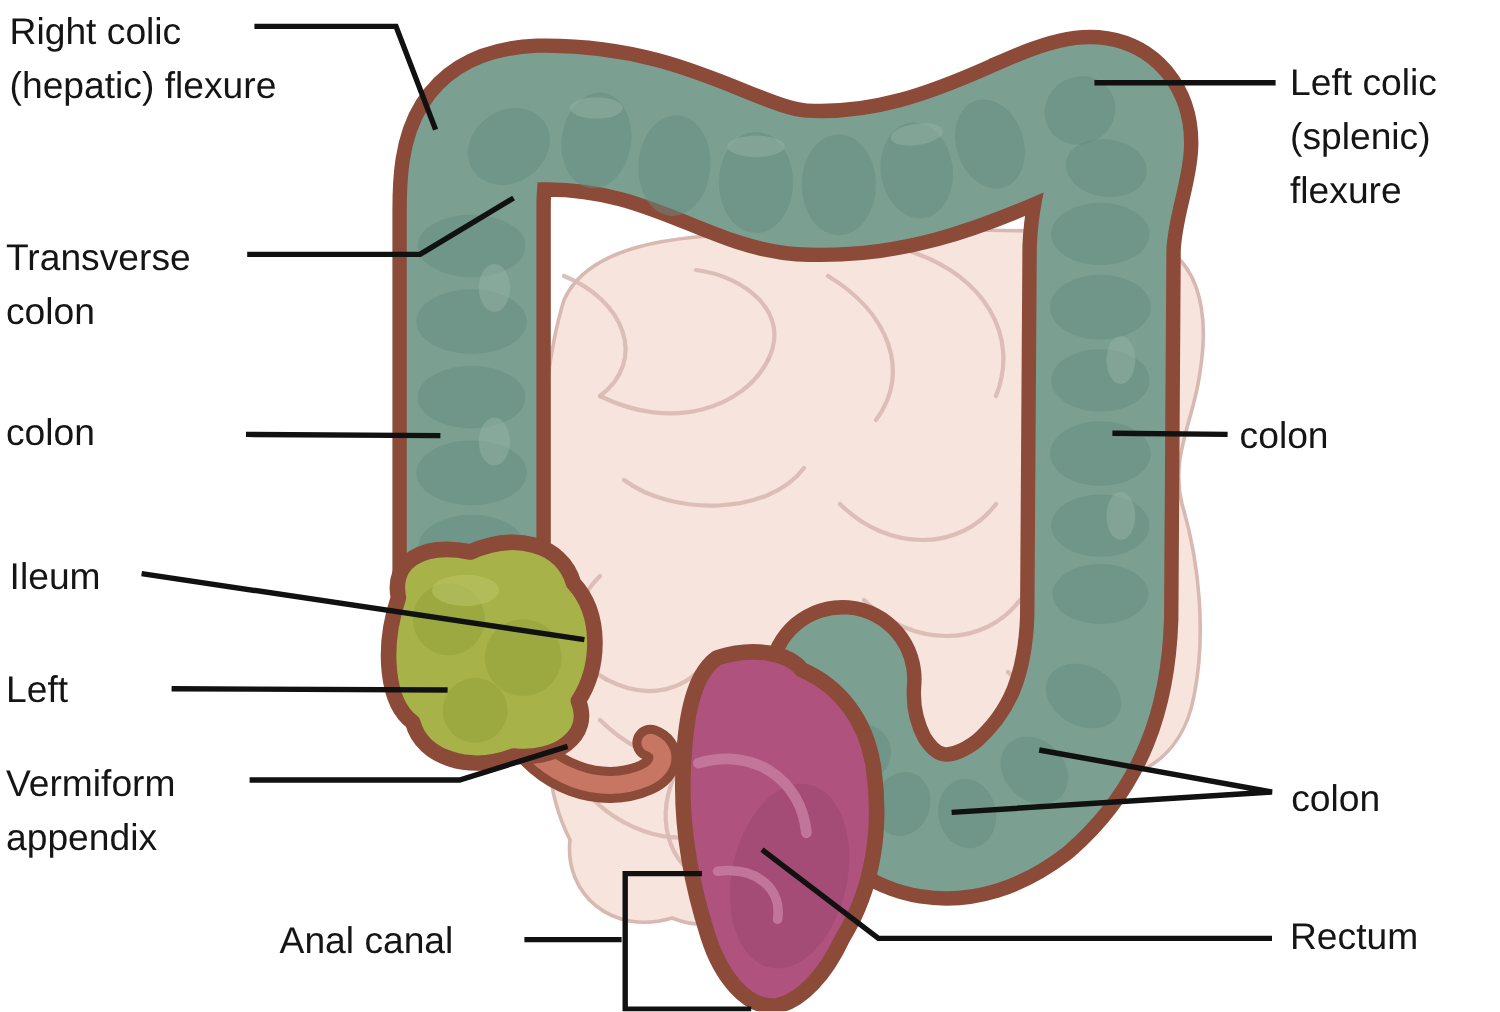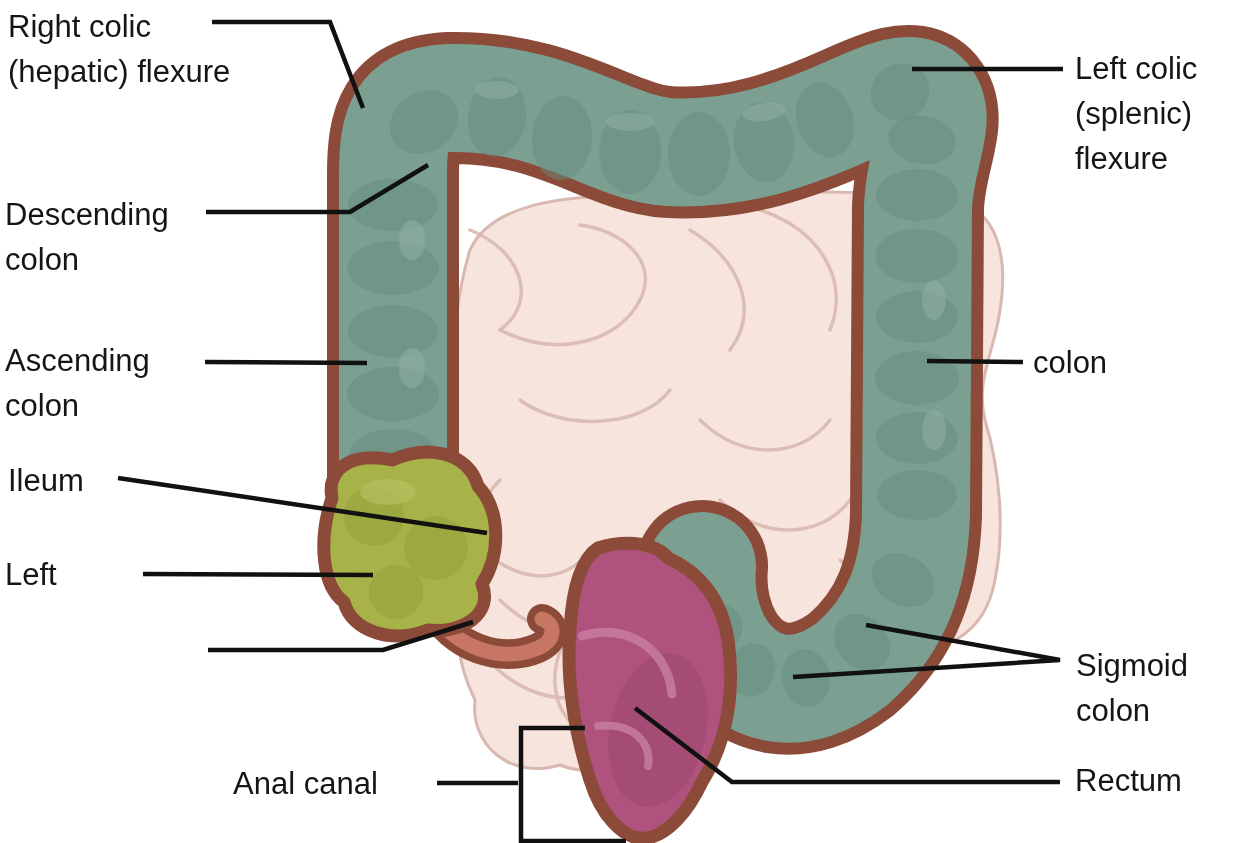--- a/index.html
+++ b/index.html
@@ -200,45 +200,47 @@
       <path class="leader" d="M 866 625 L 1060 660 L 793 677"></path>
       <path class="leader" d="M 635 708 L 732 782 L 1060 782"></path>
     </g>
   </svg>
 
   <div class="label" style="left:8px;top:4px">
     <span>Right colic</span>
     <span>(hepatic) flexure</span>
   </div>
   <div class="label" style="left:5px;top:192px">
-    <span>Descending</span>
+    <span>Transverse</span>
     <span>colon</span>
   </div>
   <div class="label" style="left:5px;top:338px">
-    <span>Ascending</span>
     <span>colon</span>
   </div>
   <div class="label" style="left:8px;top:458px">
     <span>Ileum</span>
   </div>
   <div class="label" style="left:5px;top:552px">
     <span>Left</span>
+  </div>
+  <div class="label" style="left:5px;top:630px">
+    <span>Vermiform</span>
+    <span>appendix</span>
   </div>
   <div class="label" style="left:1075px;top:46px">
     <span>Left colic</span>
     <span>(splenic)</span>
     <span>flexure</span>
   </div>
   <div class="label" style="left:233px;top:761px">
     <span>Anal canal</span>
   </div>
   <div class="label" style="left:1033px;top:340px">
     <span>colon</span>
   </div>
   <div class="label" style="left:1076px;top:643px">
-    <span>Sigmoid</span>
     <span>colon</span>
   </div>
   <div class="label" style="left:1075px;top:758px">
     <span>Rectum</span>
   </div>
 
 </div>
 
 </body></html>

